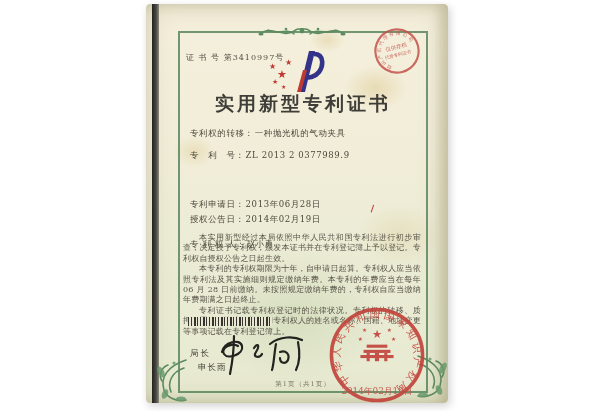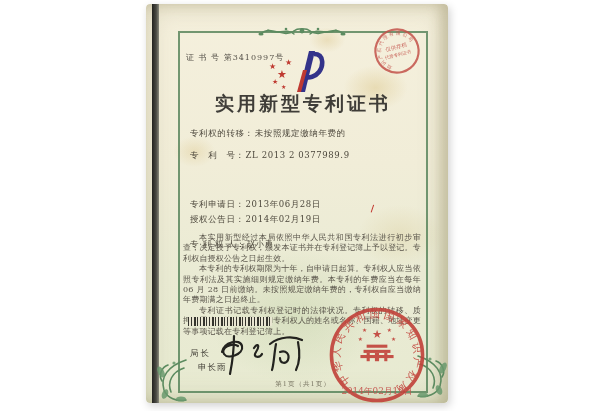--- a/index.html
+++ b/index.html
@@ -136,21 +136,21 @@
         <polygon points="14,0 20,0 10,41 4,41" fill="#33338a"></polygon>
         <polygon points="8,19 12,19 6,41 2,41" fill="#bf3a31"></polygon>
         <path d="M19,3 C30,3 28,16 24,21 C20,26 14,27 11,26" fill="none" stroke="#33338a" stroke-width="4.6"></path>
       </svg>
     </div>
 
     <div class="title">实用新型专利证书</div>
 
     <div class="fields">
       <div class="field">
-        <span class="lbl">专利权的转移：</span><span class="val">未按照规定缴纳年费的</span>
+        <span class="lbl">专利权的转移：</span><span class="val">一种抛光机的气动夹具</span>
       </div>
       <div class="field">
         <span class="lbl">专　利　号：</span><span class="val">ZL 2013 2 0377989.9</span>
       </div>
       <div class="field">
         <span class="lbl">专利申请日：</span><span class="val">2013年06月28日</span>
       </div>
       <div class="field">
         <span class="lbl">专 利 权 人：</span><span class="val">赵小勇</span>
       </div>

